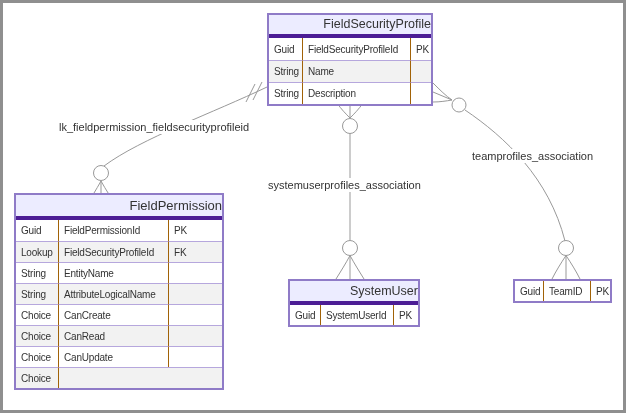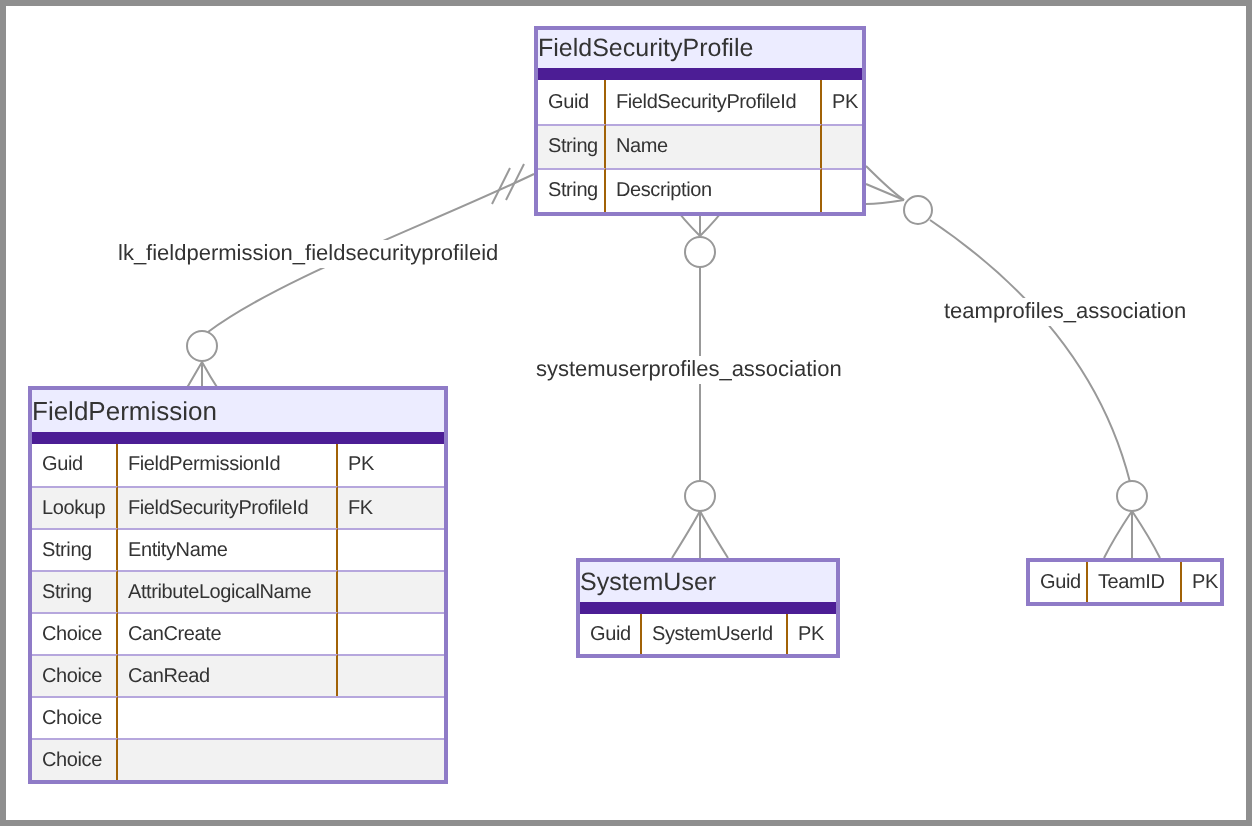--- a/index.html
+++ b/index.html
@@ -31,24 +31,24 @@
 
   .entity{
     position:absolute;z-index:3;
     border:2px solid #8f7bc7;
     background:#ffffff;
     box-sizing:border-box;
     font-size:10px;
   }
   .entity-title{
     background:#ececff;
-    text-align:left;
+    text-align:right;
     font-size:12.5px;
     line-height:20px;
-    border-bottom:6px solid #4c1d95;
+    border-bottom:4px solid #4c1d95;
     white-space:nowrap;
     overflow:hidden;
   }
   .row{display:flex;align-items:stretch;}
   .row.alt{background:#f2f2f2;}
   .row + .row .cell{border-top:1px solid #b6a7dd;}
   .cell{
     box-sizing:border-box;
     padding:0 2px 0 5px;
     display:flex;align-items:center;
@@ -192,20 +192,21 @@
       <div class="cell c-name">CanCreate</div>
       <div class="cell c-key"></div>
     </div>
     <div class="row alt">
       <div class="cell c-type">Choice</div>
       <div class="cell c-name">CanRead</div>
       <div class="cell c-key"></div>
     </div>
     <div class="row">
       <div class="cell c-type">Choice</div>
+      <div class="cell c-name">CanUpdate</div>
       <div class="cell c-key"></div>
     </div>
     <div class="row alt">
       <div class="cell c-type">Choice</div>
       <div class="cell c-key"></div>
     </div>
   </div>
 
   <div class="entity e-su">
     <div class="entity-title">SystemUser</div>

